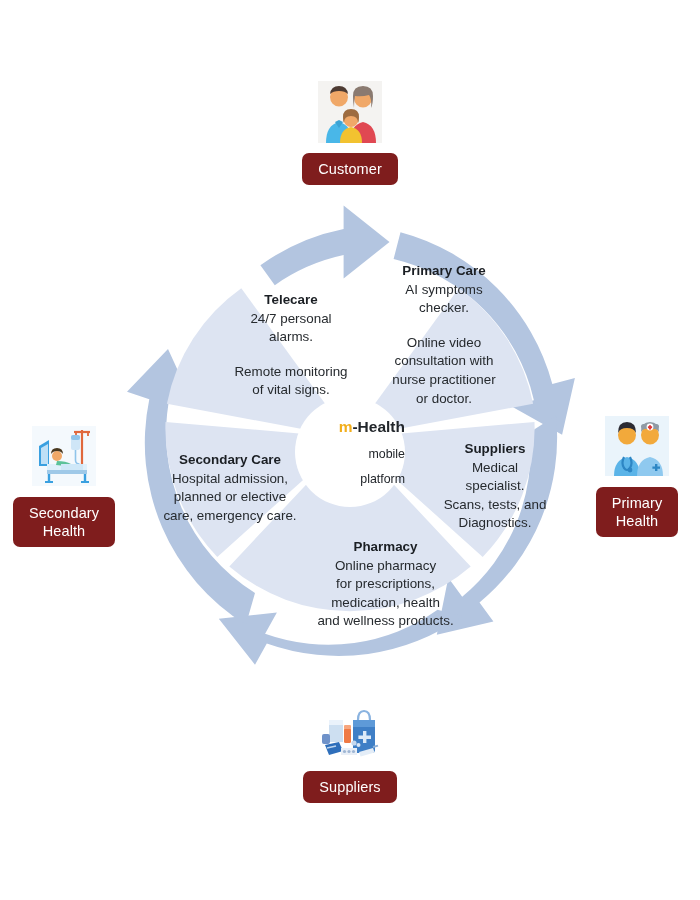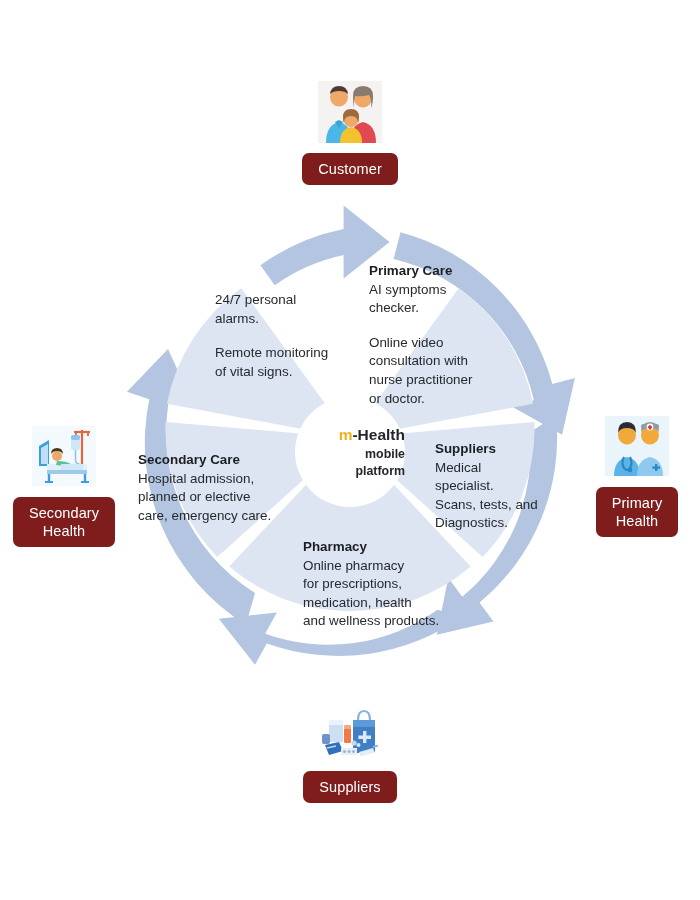--- a/index.html
+++ b/index.html
@@ -62,32 +62,33 @@
     height: 500px;
   }
   #wheel svg { display: block; }
 
   
   .seg-text {
     position: absolute;
     color: #262a2e;
     font-size: 13.4px;
     line-height: 18.6px;
+    text-align: center;
   }
   .seg-text .seg-title {
     font-weight: bold;
     color: #1b1f24;
     display: block;
   }
   .seg-text .seg-body { display: block; white-space: pre-line; }
   .seg-text .seg-body2 { display: block; white-space: pre-line; margin-top: 16px; }
 
   #txt-primary   { left: 369px; top: 262px; width: 150px; }
   #txt-telecare  { left: 215px; top: 291px; width: 152px; }
-  #txt-secondary { left: 138px; top: 451px; width: 150px; }
+  #txt-secondary { left: 155px; top: 451px; width: 150px; }
   #txt-referrals { left: 435px; top: 440px; width: 120px; }
   #txt-pharmacy  { left: 303px; top: 538px; width: 165px; }
 
   
   #hub {
     position: absolute;
     left: 295px;
     top: 397px;
     width: 110px;
     height: 110px;
@@ -101,24 +102,24 @@
   }
   #hub .hub-main {
     font-size: 15.5px;
     font-weight: bold;
     color: #22262b;
     line-height: 20px;
   }
   #hub .hub-main .hub-accent { color: #f2ae1c; }
   #hub .hub-sub {
     font-size: 12.4px;
-    font-weight: bold;
+    font-weight: normal;
     color: #22262b;
     line-height: 16.5px;
-    margin-top: 1px;
+    margin-top: 9px;
   }
 </style>
 </head>
 <body>
 
 <div id="stage">
 
   <div id="wheel">
     <svg width="500" height="500" viewBox="0 0 500 500" xmlns="http://www.w3.org/2000/svg">
 
@@ -191,20 +192,21 @@
     <span class="seg-title">Primary Care</span>
     <span class="seg-body">AI symptoms
 checker.</span>
     <span class="seg-body2">Online video
 consultation with
 nurse practitioner
 or doctor.</span>
   </div>
 
   <div class="seg-text" id="txt-telecare">
+    <span class="seg-title">Telecare</span>
     <span class="seg-body">24/7 personal
 alarms.</span>
     <span class="seg-body2">Remote monitoring
 of vital signs.</span>
   </div>
 
   <div class="seg-text" id="txt-secondary">
     <span class="seg-title">Secondary Care</span>
     <span class="seg-body">Hospital admission,
 planned or elective

